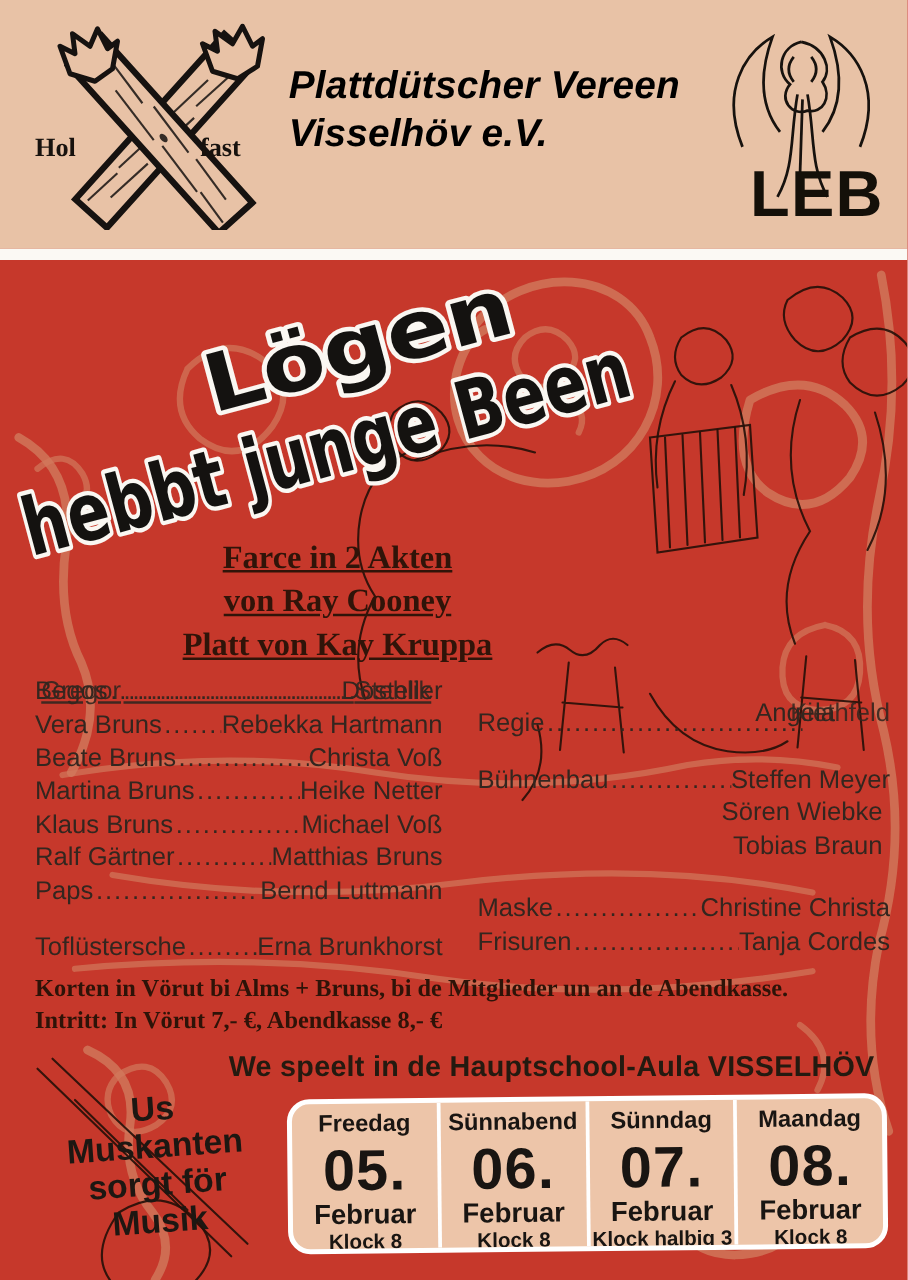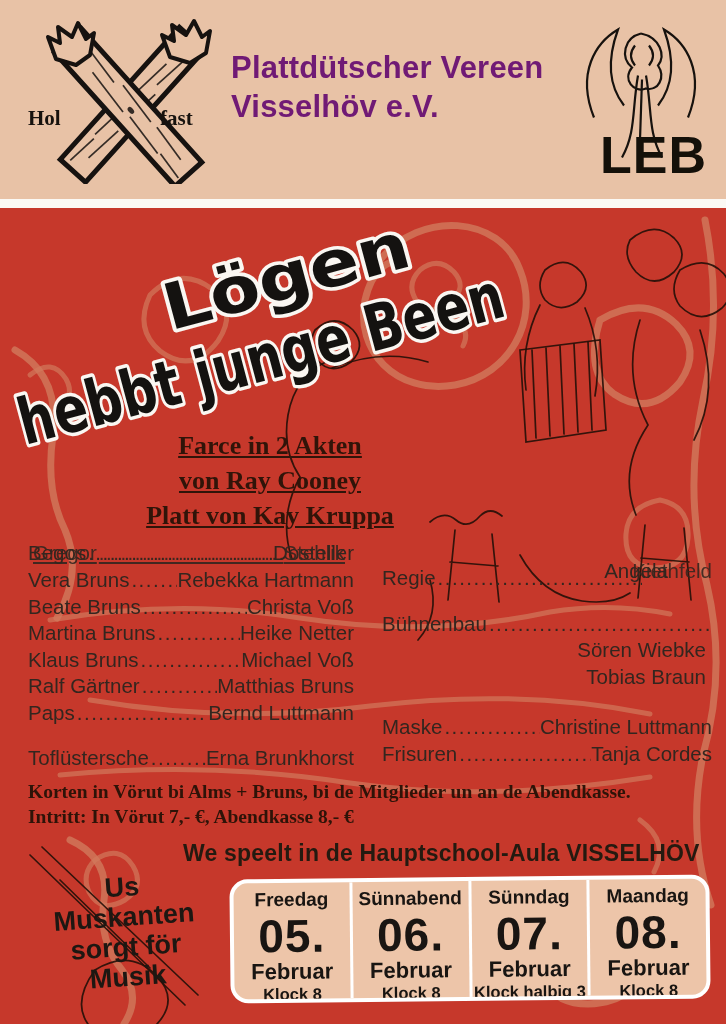--- a/index.html
+++ b/index.html
@@ -5,22 +5,22 @@
   * { margin:0; padding:0; box-sizing:border-box; }
   html,body { width:726px; height:1024px; }
   body { font-family:"Liberation Sans", sans-serif; }
   .poster { position:relative; width:726px; height:1024px; background:#c6382b; overflow:hidden; }
 
   
   .header { position:absolute; left:0; top:0; width:726px; height:199px; background:#e8c2a6; }
   .strip  { position:absolute; left:0; top:199px; width:726px; height:9px; background:#fbf9f4; }
   .holfast { position:absolute; left:20px; top:12px; width:195px; height:172px; }
   .leb     { position:absolute; left:566px; top:16px; width:150px; height:168px; }
-  .club { position:absolute; left:231px; top:48px; color:#701a75; font-weight:bold;
-          font-size:31px; line-height:39px; letter-spacing:0.2px; }
+  .club { position:absolute; left:231px; top:48px; color:#000000; font-weight:bold;
+          font-size:31px; line-height:39px; letter-spacing:0.2px;font-style:italic; }
   .coop { position:absolute; left:287px; top:140px; color:#2b2724; font-size:23.5px; }
 
   .plank-label { font-family:"Liberation Serif", serif; font-weight:bold; font-size:21px; fill:#17120e; }
 
   
   .decor { position:absolute; left:0; top:200px; width:726px; height:824px; z-index:1; }
   .tan  { stroke:#d1795c; fill:none; stroke-width:7; stroke-linecap:round; opacity:0.8; }
   .tan.thin { stroke-width:5; opacity:0.7; }
   .ink  { stroke:#240f08; fill:none; stroke-width:1.7; stroke-linecap:round; opacity:0.9; }
 
@@ -247,32 +247,33 @@
         <span class="dots">............................................................</span>
       <span class="nm overlap-name">
         <span class="ov-a">Angela</span>
         <span class="ov-b">Kiethfeld</span>
       </span>
     </div>
     <div class="spacer s26"></div>
     <div class="cast-row">
       <span class="role">Bühnenbau</span>
         <span class="dots">............................................................</span>
+        <span class="nm">Steffen Meyer</span>
     </div>
     <div class="cast-row right-only">
       <span class="nm">Sören Wiebke</span>
     </div>
     <div class="cast-row right-only">
       <span class="nm">Tobias Braun</span>
     </div>
     <div class="spacer s24"></div>
     <div class="cast-row">
       <span class="role">Maske</span>
         <span class="dots">............................................................</span>
-        <span class="nm">Christine Luttmann</span>
+        <span class="nm">Christine Christa</span>
     </div>
     <div class="cast-row">
       <span class="role">Frisuren</span>
         <span class="dots">............................................................</span>
         <span class="nm">Tanja Cordes</span>
     </div>
   </div>
 
   <div class="tickets">
     <div>Korten in Vörut bi Alms + Bruns, bi de Mitglieder un an de Abendkasse.</div>

